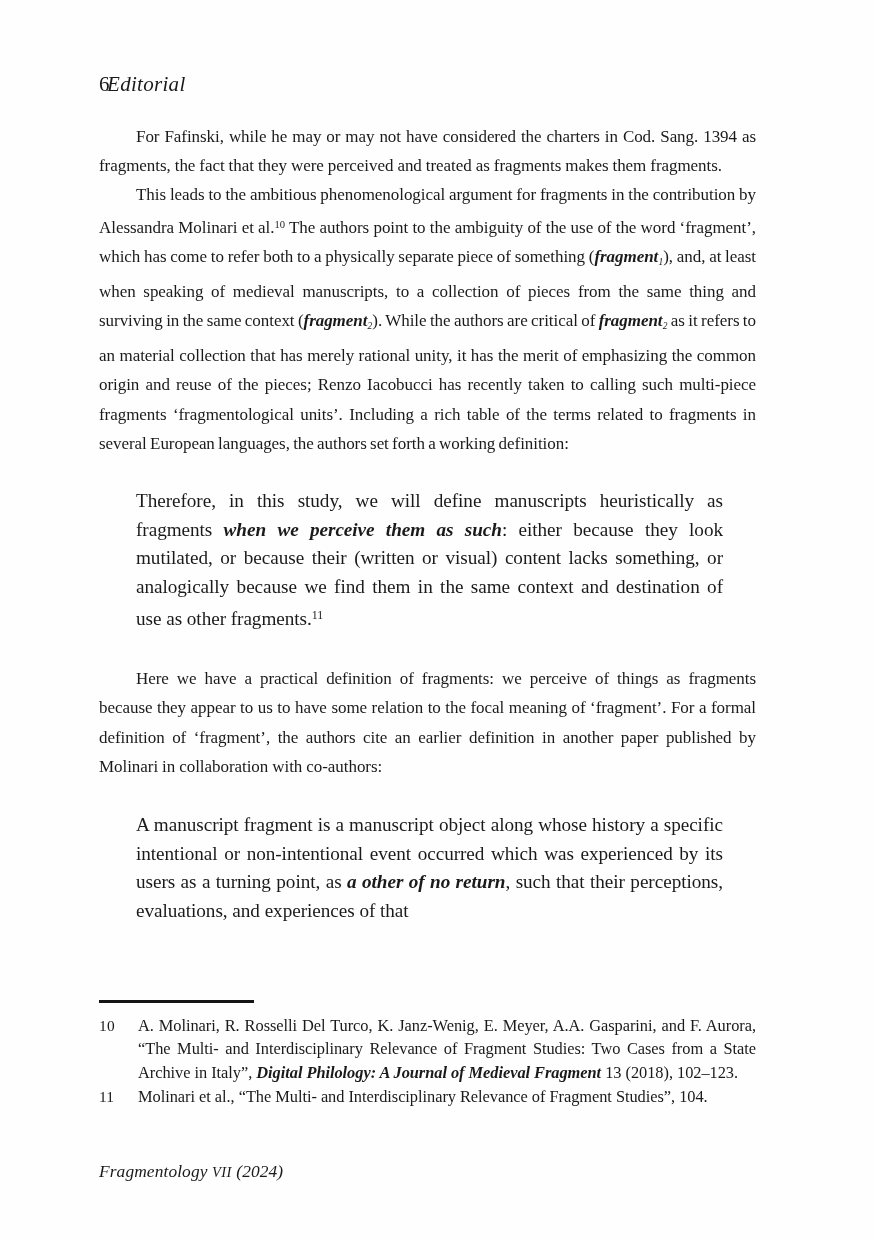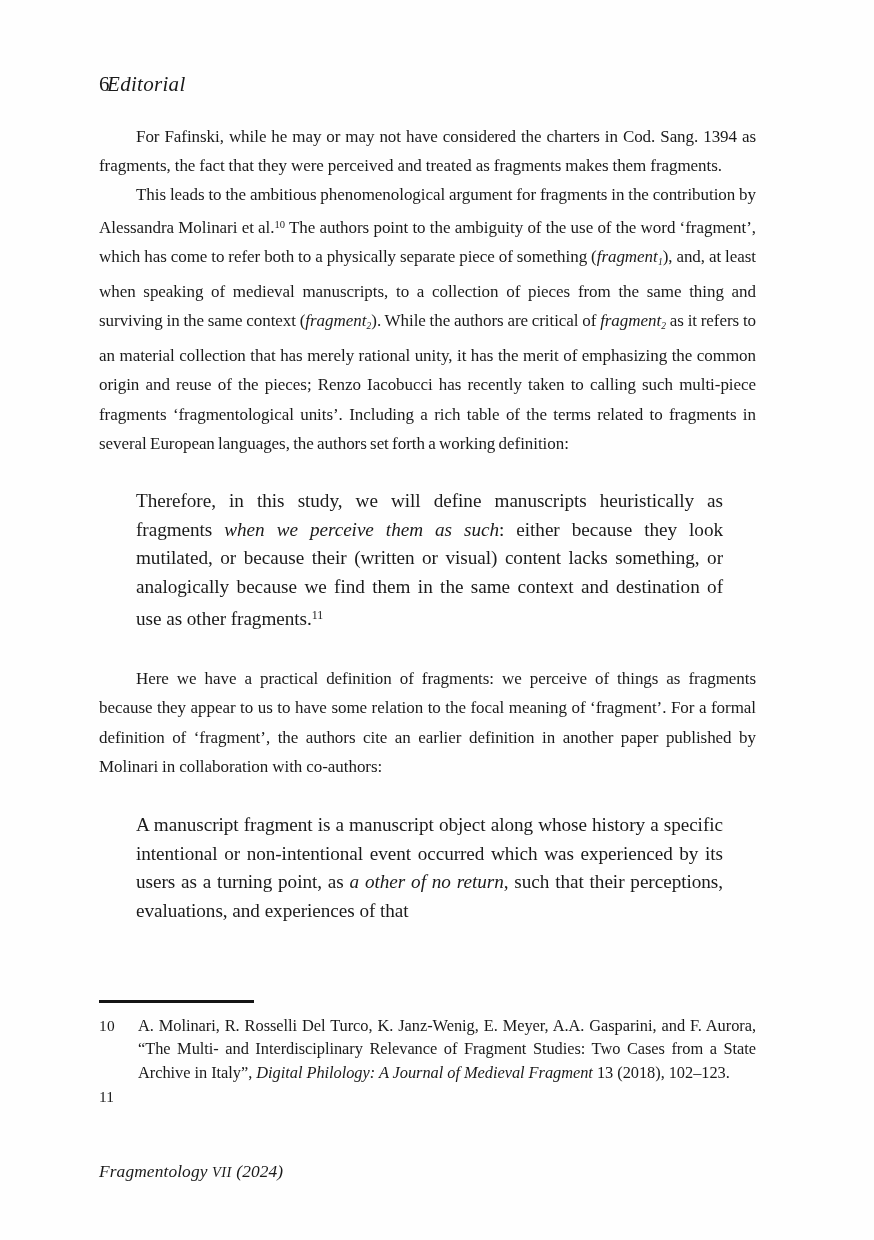--- a/index.html
+++ b/index.html
@@ -81,21 +81,21 @@
     letter-spacing: -0.05px;
     margin-left: 37px;
     margin-right: 33px;
     text-indent: 0;
   }
 
   .gap-before-quote { height: 17px; }
   .gap-after-quote  { height: 18px; }
   .gap-after-quote2 { height: 18px; }
 
-  i, em { font-style: italic; }
+  i, em { font-style: italic; font-weight: bold; }
 
   sub.idx {
     font-size: 0.56em;
     vertical-align: -0.28em;
     font-style: italic;
     letter-spacing: 0;
     margin-left: 0.2px;
   }
   sup.fnref {
     font-size: 0.62em;
@@ -181,19 +181,19 @@
   </div>
 
   <div class="footnote-area">
     <div class="fn-rule"></div>
 
     <div class="footnote">
       <span class="fn-num">10</span><span>A. Molinari, R. Rosselli Del Turco, K. Janz-Wenig, E. Meyer, A.A. Gasparini, and F. Aurora, “The Multi- and Interdisciplinary Relevance of Fragment Studies: Two Cases from a State Archive in Italy”, </span><i>Digital Philology: A Journal of Medieval Fragment</i><span> 13 (2018), 102–123.</span>
     </div>
 
     <div class="footnote">
-      <span class="fn-num">11</span>
+      <span class="fn-num">11</span><span>Molinari et al., “The Multi- and Interdisciplinary Relevance of Fragment Studies”, 104.</span>
     </div>
   </div>
 
   <div class="running-foot"><span>Fragmentology</span> <span class="smallcaps">VII</span> <span>(2024)</span></div>
 
 </div>
 
 </body></html>

